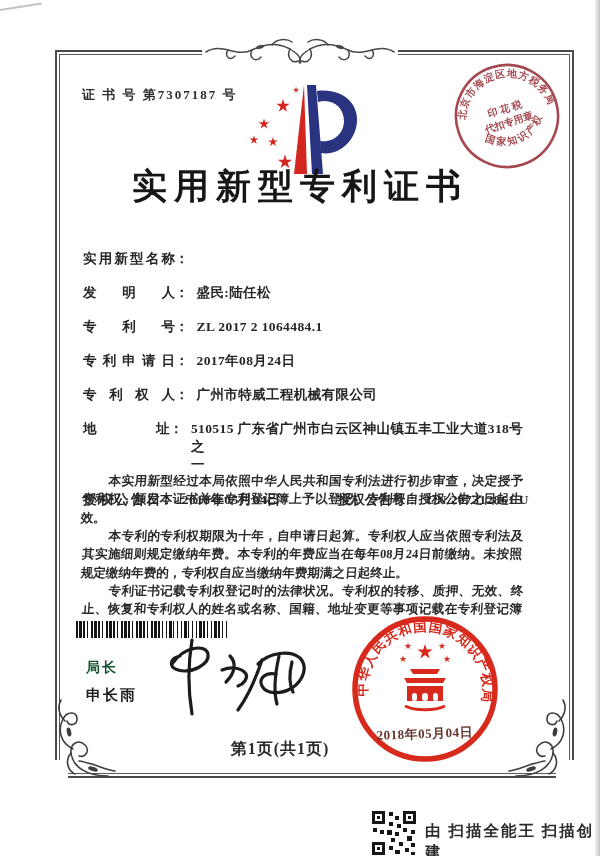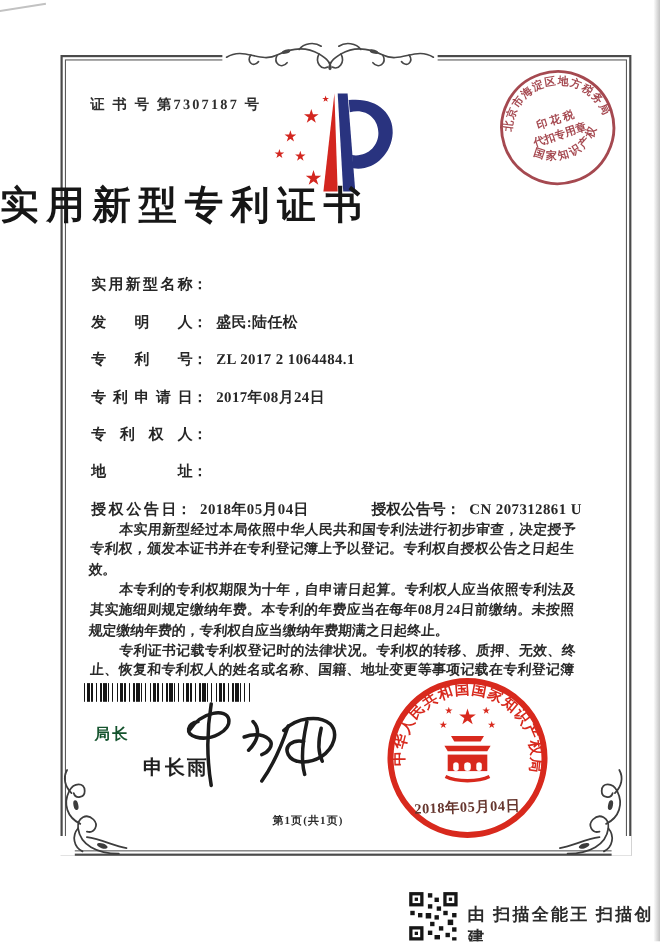--- a/index.html
+++ b/index.html
@@ -8,52 +8,52 @@
   .abs{position:absolute;}
   
   .edge-shadow-right{right:0;top:0;width:6px;height:100%;
       background:linear-gradient(90deg,rgba(0,0,0,0) 0%,rgba(120,120,120,.45) 100%);}
   .scan-line-topleft{left:-4px;top:6px;width:46px;height:2px;background:#c2c2c2;transform:rotate(-9deg);}
   
   .frame-outer{left:55px;top:50px;width:515px;height:724px;border:2px solid #4a4a4a;}
   .frame-inner{position:absolute;left:2px;top:2px;right:2px;bottom:2px;border:1px solid #5a5a5a;}
   
   .cert-no{left:82px;top:86px;font-size:13px;letter-spacing:2px;color:#2e2e2e;font-weight:600;white-space:nowrap;text-align:right;}
-  .title{left:0;top:163px;width:600px;text-align:left;font-size:35px;font-weight:700;
+  .title{left:0;top:163px;width:600px;text-align:center;font-size:35px;font-weight:700;
          letter-spacing:7px;color:#161616;}
   
   .fields{left:83px;top:250px;width:446px;font-size:13.5px;font-weight:700;color:#262626;}
   .frow{display:flex;align-items:flex-start;margin-bottom:17px;line-height:17px;white-space:nowrap;}
   .flbl{display:inline-block;width:92px;text-align:justify;text-align-last:justify;}
   .fcolon{display:inline-block;margin-right:8px;}
   .fval{letter-spacing:0.4px;}
   .addr-val{white-space:normal;width:360px;line-height:18px;}
   .grant-val{display:inline-block;width:152px;}
   .flbl2{display:inline-block;width:80px;text-align:justify;text-align-last:justify;margin-left:28px;}
   
   .body-text{left:82px;top:472px;width:440px;font-size:12.6px;line-height:18.4px;
              font-weight:600;color:#2a2a2a;text-align:justify;}
   .body-text p{margin:0;text-indent:2em;transform:skewX(-4deg);}
   
   .barcode{left:76px;top:621px;width:153px;height:17px;
     background:repeating-linear-gradient(90deg,#151515 0 1.5px,#fff 1.5px 3px,#151515 3px 6px,
       #fff 6px 7px,#151515 7px 8.5px,#fff 8.5px 11px,#151515 11px 12px,#fff 12px 15px);}
   
   .sig-title{left:86px;top:659px;font-size:14px;font-weight:700;letter-spacing:2px;color:#14532d;}
-  .sig-name{left:86px;top:686px;font-size:18px;font-weight:700;letter-spacing:2px;color:#1f1f1f;margin-left:44px;}
+  .sig-name{left:86px;top:686px;font-size:15px;font-weight:700;letter-spacing:2px;color:#1f1f1f;}
   .sig-svg{left:158px;top:630px;}
   
   .seal-main{left:350px;top:614px;}
   .seal-tax{left:447px;top:56px;transform:rotate(-18deg);opacity:.92;}
   .logo{left:243px;top:79px;}
   .flourish-top{left:202px;top:31px;}
   .flourish-bl{left:48px;top:698px;}
   .flourish-br{left:504px;top:698px;transform:scaleX(-1);}
   
-  .page-num{left:180px;top:739px;width:200px;text-align:center;font-size:10px;
+  .page-num{left:180px;top:739px;width:200px;text-align:center;font-size:16px;
             letter-spacing:1px;font-weight:600;color:#2b2b2b;}
   
   .qr{left:371px;top:810px;}
   .scan-caption{left:425px;top:821px;font-size:15.5px;font-weight:700;letter-spacing:2px;color:#2b2b2b;}
 </style>
 </head>
 <body>
 
 <div class="abs edge-shadow-right"></div>
 <div class="abs scan-line-topleft"></div>
@@ -130,24 +130,26 @@
     <span class="fval">ZL 2017 2 1064484.1</span>
   </div>
   <div class="frow">
     <span class="flbl">专利申请日</span>
       <span class="fcolon">：</span>
     <span class="fval">2017年08月24日</span>
   </div>
   <div class="frow">
     <span class="flbl">专利权人</span>
       <span class="fcolon">：</span>
+    <span class="fval">广州市特威工程机械有限公司</span>
   </div>
   <div class="frow">
     <span class="flbl">地址</span>
       <span class="fcolon">：</span>
+    <span class="fval addr-val"><span>510515 广东省广州市白云区神山镇五丰工业大道318号之</span><br><span>一</span></span>
   </div>
   <div class="frow">
     <span class="flbl">授权公告日</span>
       <span class="fcolon">：</span>
     <span class="fval grant-val">2018年05月04日</span>
     <span class="flbl2">授权公告号</span>
       <span class="fcolon">：</span>
     <span class="fval">CN 207312861 U</span>
   </div>
 </div>

